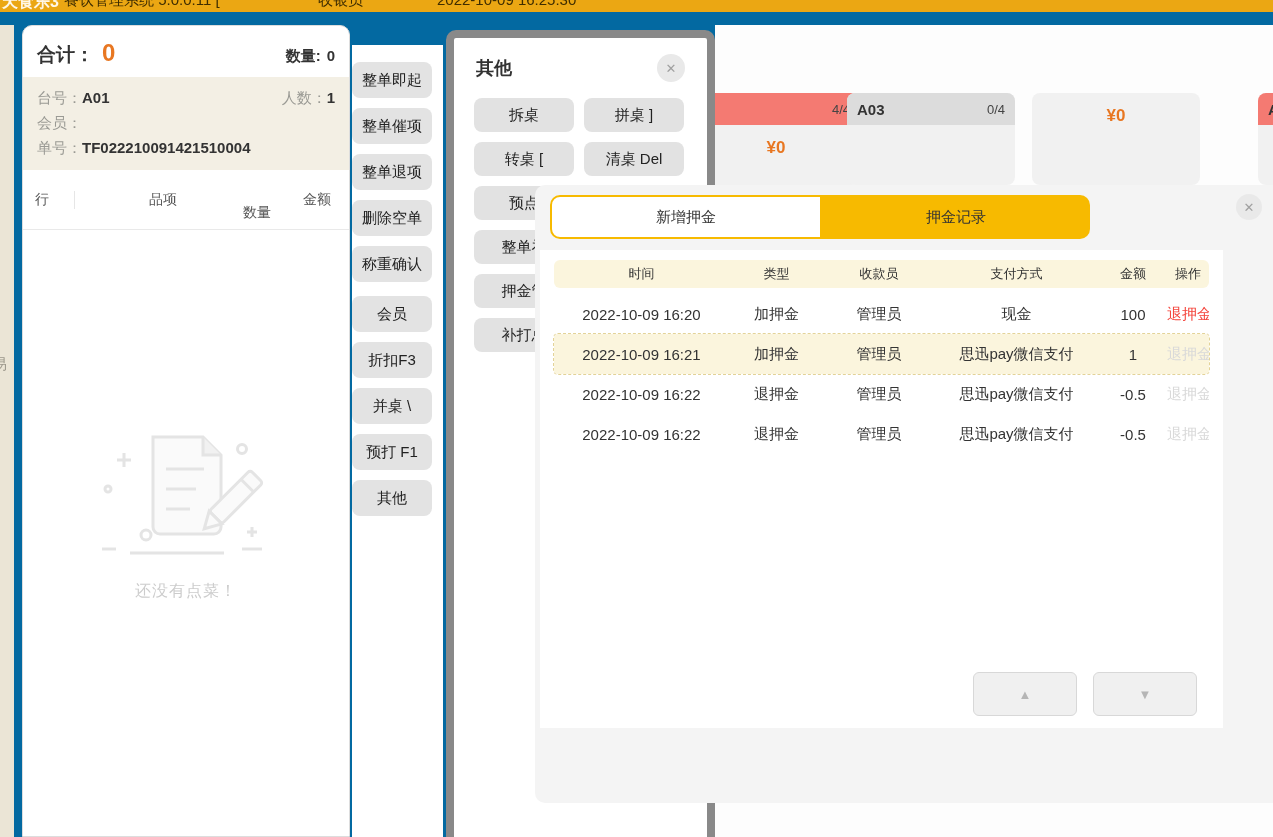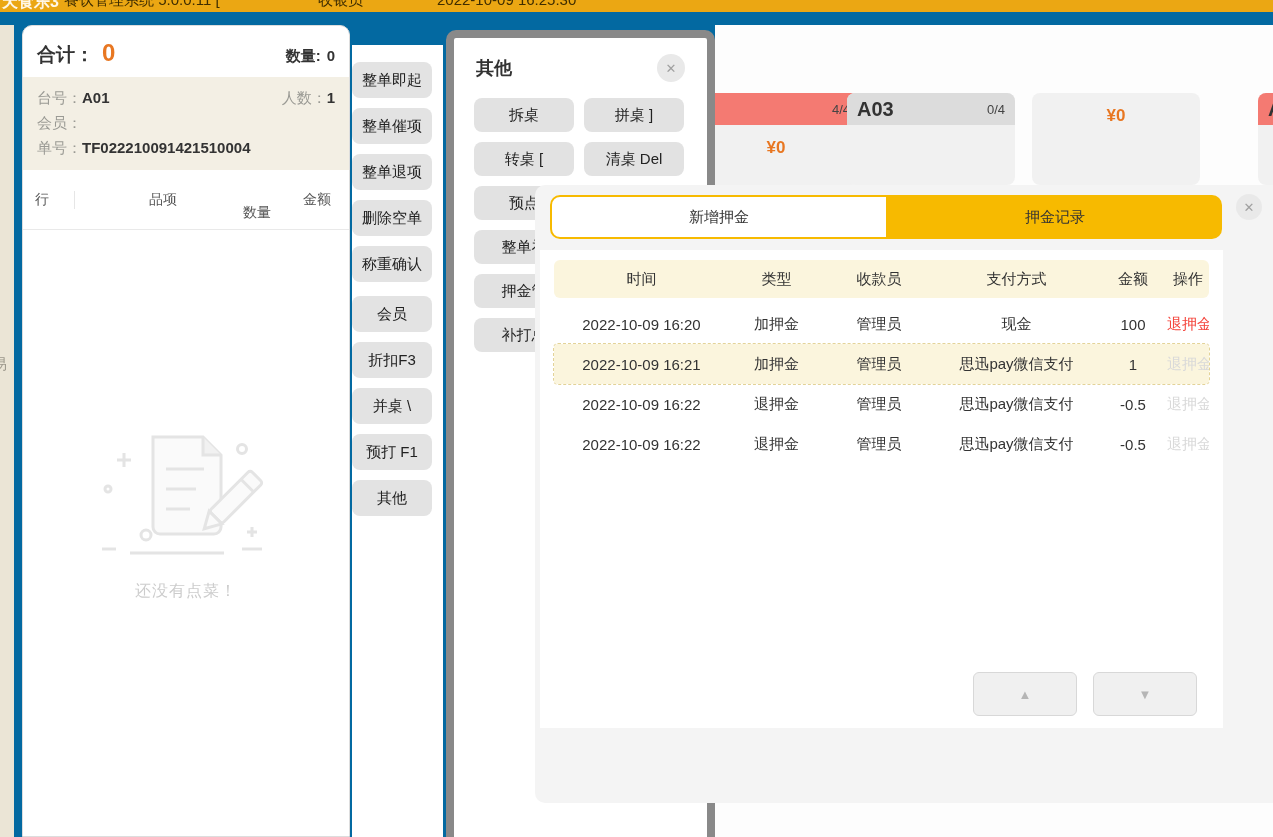--- a/index.html
+++ b/index.html
@@ -64,35 +64,35 @@
             display:flex; align-items:center; justify-content:center; white-space:nowrap; font-family:inherit; cursor:pointer; }
   .od-btn.col1 { grid-column:1; }
 
   
   .main-panel { position:absolute; left:715px; top:25px; width:558px; bottom:0; background:#fdfdfd; z-index:1; }
   .tcard { position:absolute; top:93px; width:168px; height:92px; background:#f1f1f1; border-radius:8px;
            overflow:hidden; z-index:2; cursor:pointer; }
   .tcard .hd { height:32px; padding:0 10px; display:flex; align-items:center; justify-content:space-between; }
   .tcard .hd.red { background:#f47a72; }
   .tcard .hd.gray { background:#dcdcdc; }
-  .tcard .nm { font-size:20px; font-weight:bold; color:#333; }
+  .tcard .nm { font-size:15px; font-weight:bold; color:#333; }
   .tcard .oc { font-size:13px; color:#444; }
   .tcard .amt { margin-top:13px; text-align:center; font-size:17px; font-weight:bold; color:#e87722; }
 
   
   .dep-dialog { position:absolute; left:535px; top:185px; width:738px; height:618px; background:#f4f4f4;
                 border-radius:10px 0 0 10px; z-index:5; }
-  .dep-tabs { position:absolute; left:15px; top:10px; width:672px; height:44px; display:flex; }
+  .dep-tabs { position:absolute; left:15px; top:10px; width:540px; height:44px; display:flex; }
   .dep-tab { flex:1; display:flex; align-items:center; justify-content:center; font-size:15px; color:#333; cursor:pointer; }
   .dep-tab.inactive { background:#fff; border:2px solid #f7ba00; border-radius:10px 0 0 10px; }
   .dep-tab.active { background:#f7ba00; border-radius:0 10px 10px 0; }
   .dep-close { position:absolute; right:11px; top:9px; width:26px; height:26px; }
   .dep-card { position:absolute; left:5px; top:65px; width:683px; height:478px; background:#fff; overflow:hidden; }
   .dep-grid { display:grid; grid-template-columns:175px 95px 110px 165px 68px 42px; align-items:center; }
-  .dep-header { margin:10px 14px 0; height:38px; background:#fbf5dd; border-radius:6px; font-size:15px; color:#333; }
+  .dep-header { margin:10px 14px 0; height:28px; background:#fbf5dd; border-radius:6px; font-size:13px; color:#333; }
   .dep-header .c { text-align:center; }
   .dep-rows { margin:6px 8px 0; }
   .dep-row { height:40px; font-size:15px; color:#333; border-radius:4px; padding:0; margin:0 6px; cursor:pointer; }
   .dep-row .c { text-align:center; white-space:nowrap; overflow:hidden; }
   .dep-row.selected { background:#fbf5dd; outline:1px dashed #e3d398; }
   .dep-row .action { font-size:15px; }
   .dep-row .action.enabled { color:#f4443b; }
   .dep-row .action.disabled { color:#d9d9d9; }
   .dep-pager { position:absolute; right:26px; bottom:12px; display:flex; gap:16px; }
   .pg-btn { width:104px; height:44px; background:#f0f0f0; border:1px solid #d8d8d8; border-radius:6px;

